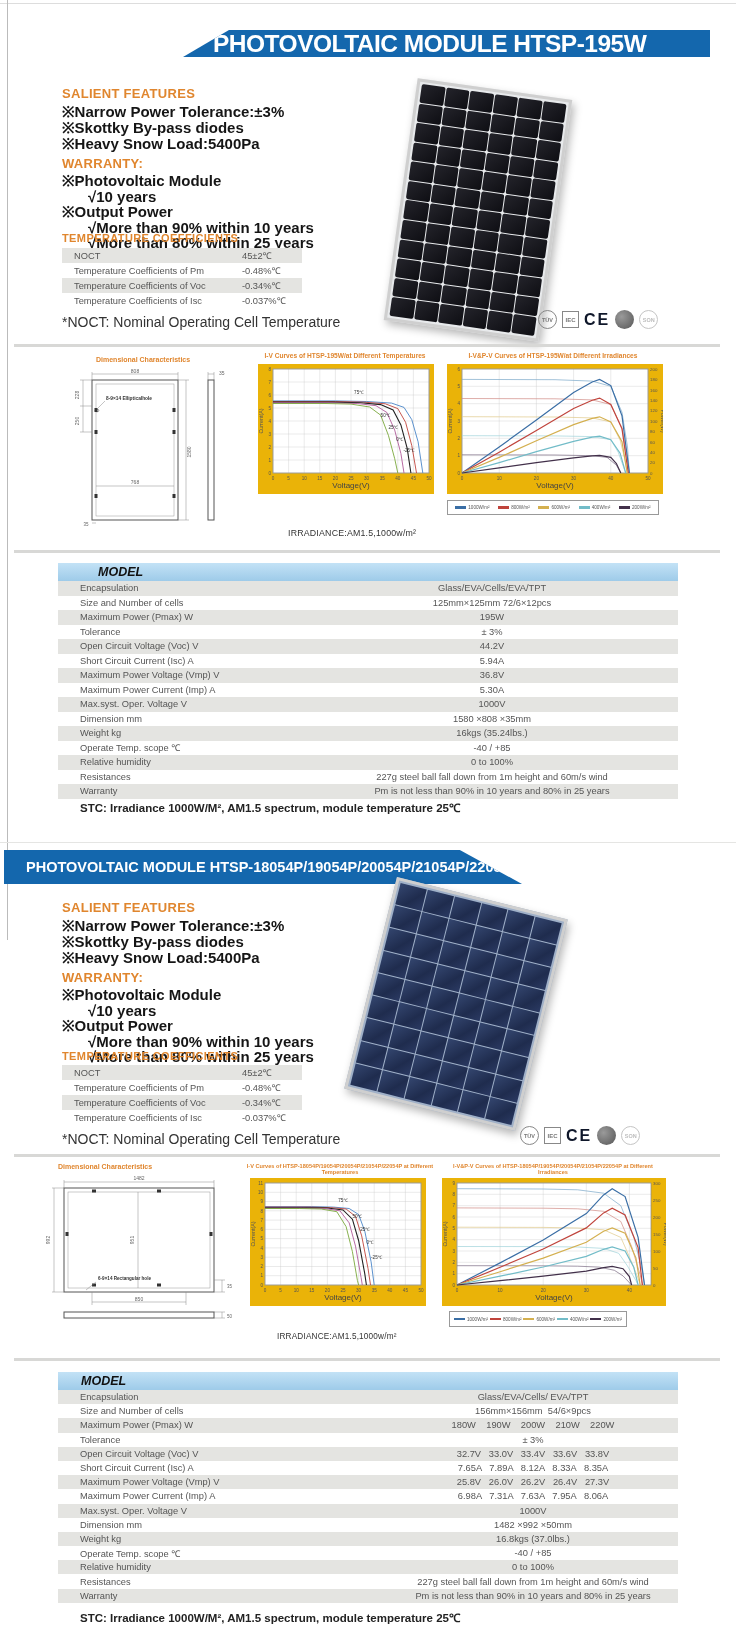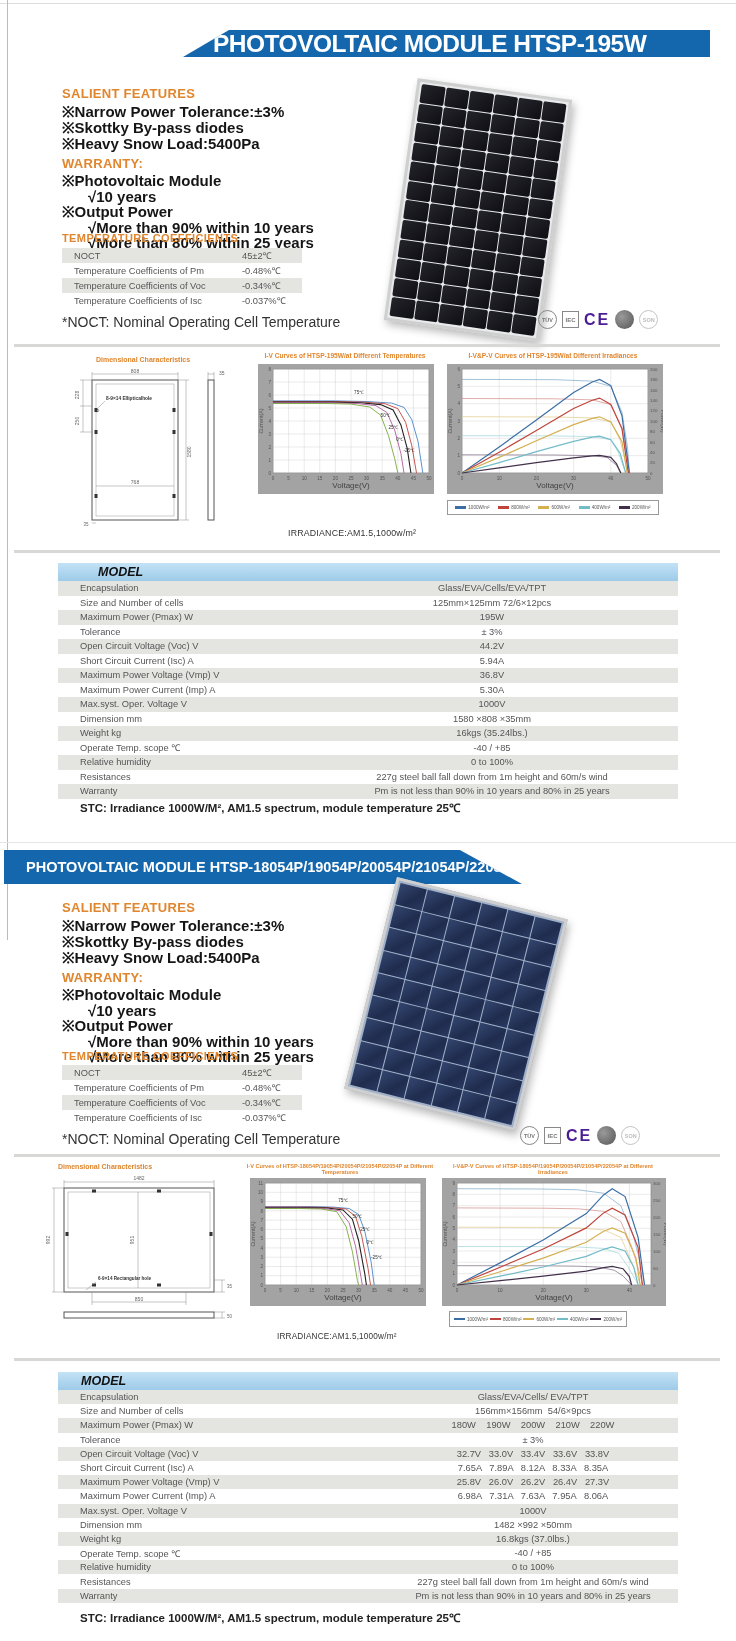--- a/index.html
+++ b/index.html
@@ -29,25 +29,25 @@
   .panel1{left:400px;top:88px;width:146px;height:234px;grid-template-columns:repeat(6,1fr);
           transform:rotate(8deg);background:#e8eaec;}
   .panel1 .cell{background:linear-gradient(135deg,#24242b,#0e0e13);border-radius:2px;}
   .panel2{left:368px;top:895px;width:166px;height:208px;grid-template-columns:repeat(6,1fr);
           transform:rotate(14deg);background:#9fb0c8;}
   .panel2 .cell{background:linear-gradient(135deg,#34466f,#1f2c4e 60%,#2b3a63);}
   .certs{display:flex;align-items:center;gap:5px;}
   .cert{display:flex;align-items:center;justify-content:center;color:#777;font-weight:bold;box-sizing:border-box;}
   .cert.circ{width:19px;height:19px;border:1.6px solid #888;border-radius:50%;font-size:5.5px;}
   .cert.sq{width:17px;height:17px;border:1.6px solid #888;font-size:6px;}
-  .cert.ce{font-size:16px;letter-spacing:2px;color:#4c1d95;}
+  .cert.ce{font-size:16px;letter-spacing:2px;color:#0f172a;}
   .cert.globe{width:19px;height:19px;border-radius:50%;background:radial-gradient(circle at 35% 35%,#9a9a9a,#555);color:#ddd;font-size:5px;}
   .cert.son{width:19px;height:19px;border:1.5px solid #c5c5c5;border-radius:50%;color:#bdbdbd;font-size:5.5px;}
   .chart-title{color:#e0862e;font-weight:bold;font-size:6.6px;text-align:center;}
-  .chart-host{background:#a3a3a3;}
+  .chart-host{background:#eab308;}
   .legend-box{border:1px solid #999;display:flex;align-items:center;justify-content:space-around;padding:0 3px;box-sizing:border-box;}
   .lg-item{display:flex;align-items:center;gap:2px;}
   .lg-swatch{width:11px;height:2.5px;display:inline-block;}
   .lg-label{font-size:4.6px;color:#555;}
   .irr-note{font-size:8.8px;color:#333;letter-spacing:0.2px;}
   .spec-table{width:620px;}
   .spec-head{display:flex;height:18px;align-items:center;background:linear-gradient(#c3e2f6,#9ecbe9);font-weight:bold;font-size:12.5px;color:#111;}
   .spec-head .shl{width:248px;box-sizing:border-box;font-style:italic;}
   .spec-head .shv{flex:1;box-sizing:border-box;}
   .spec-row{display:flex;height:14.5px;align-items:center;font-size:9.3px;color:#555;}

